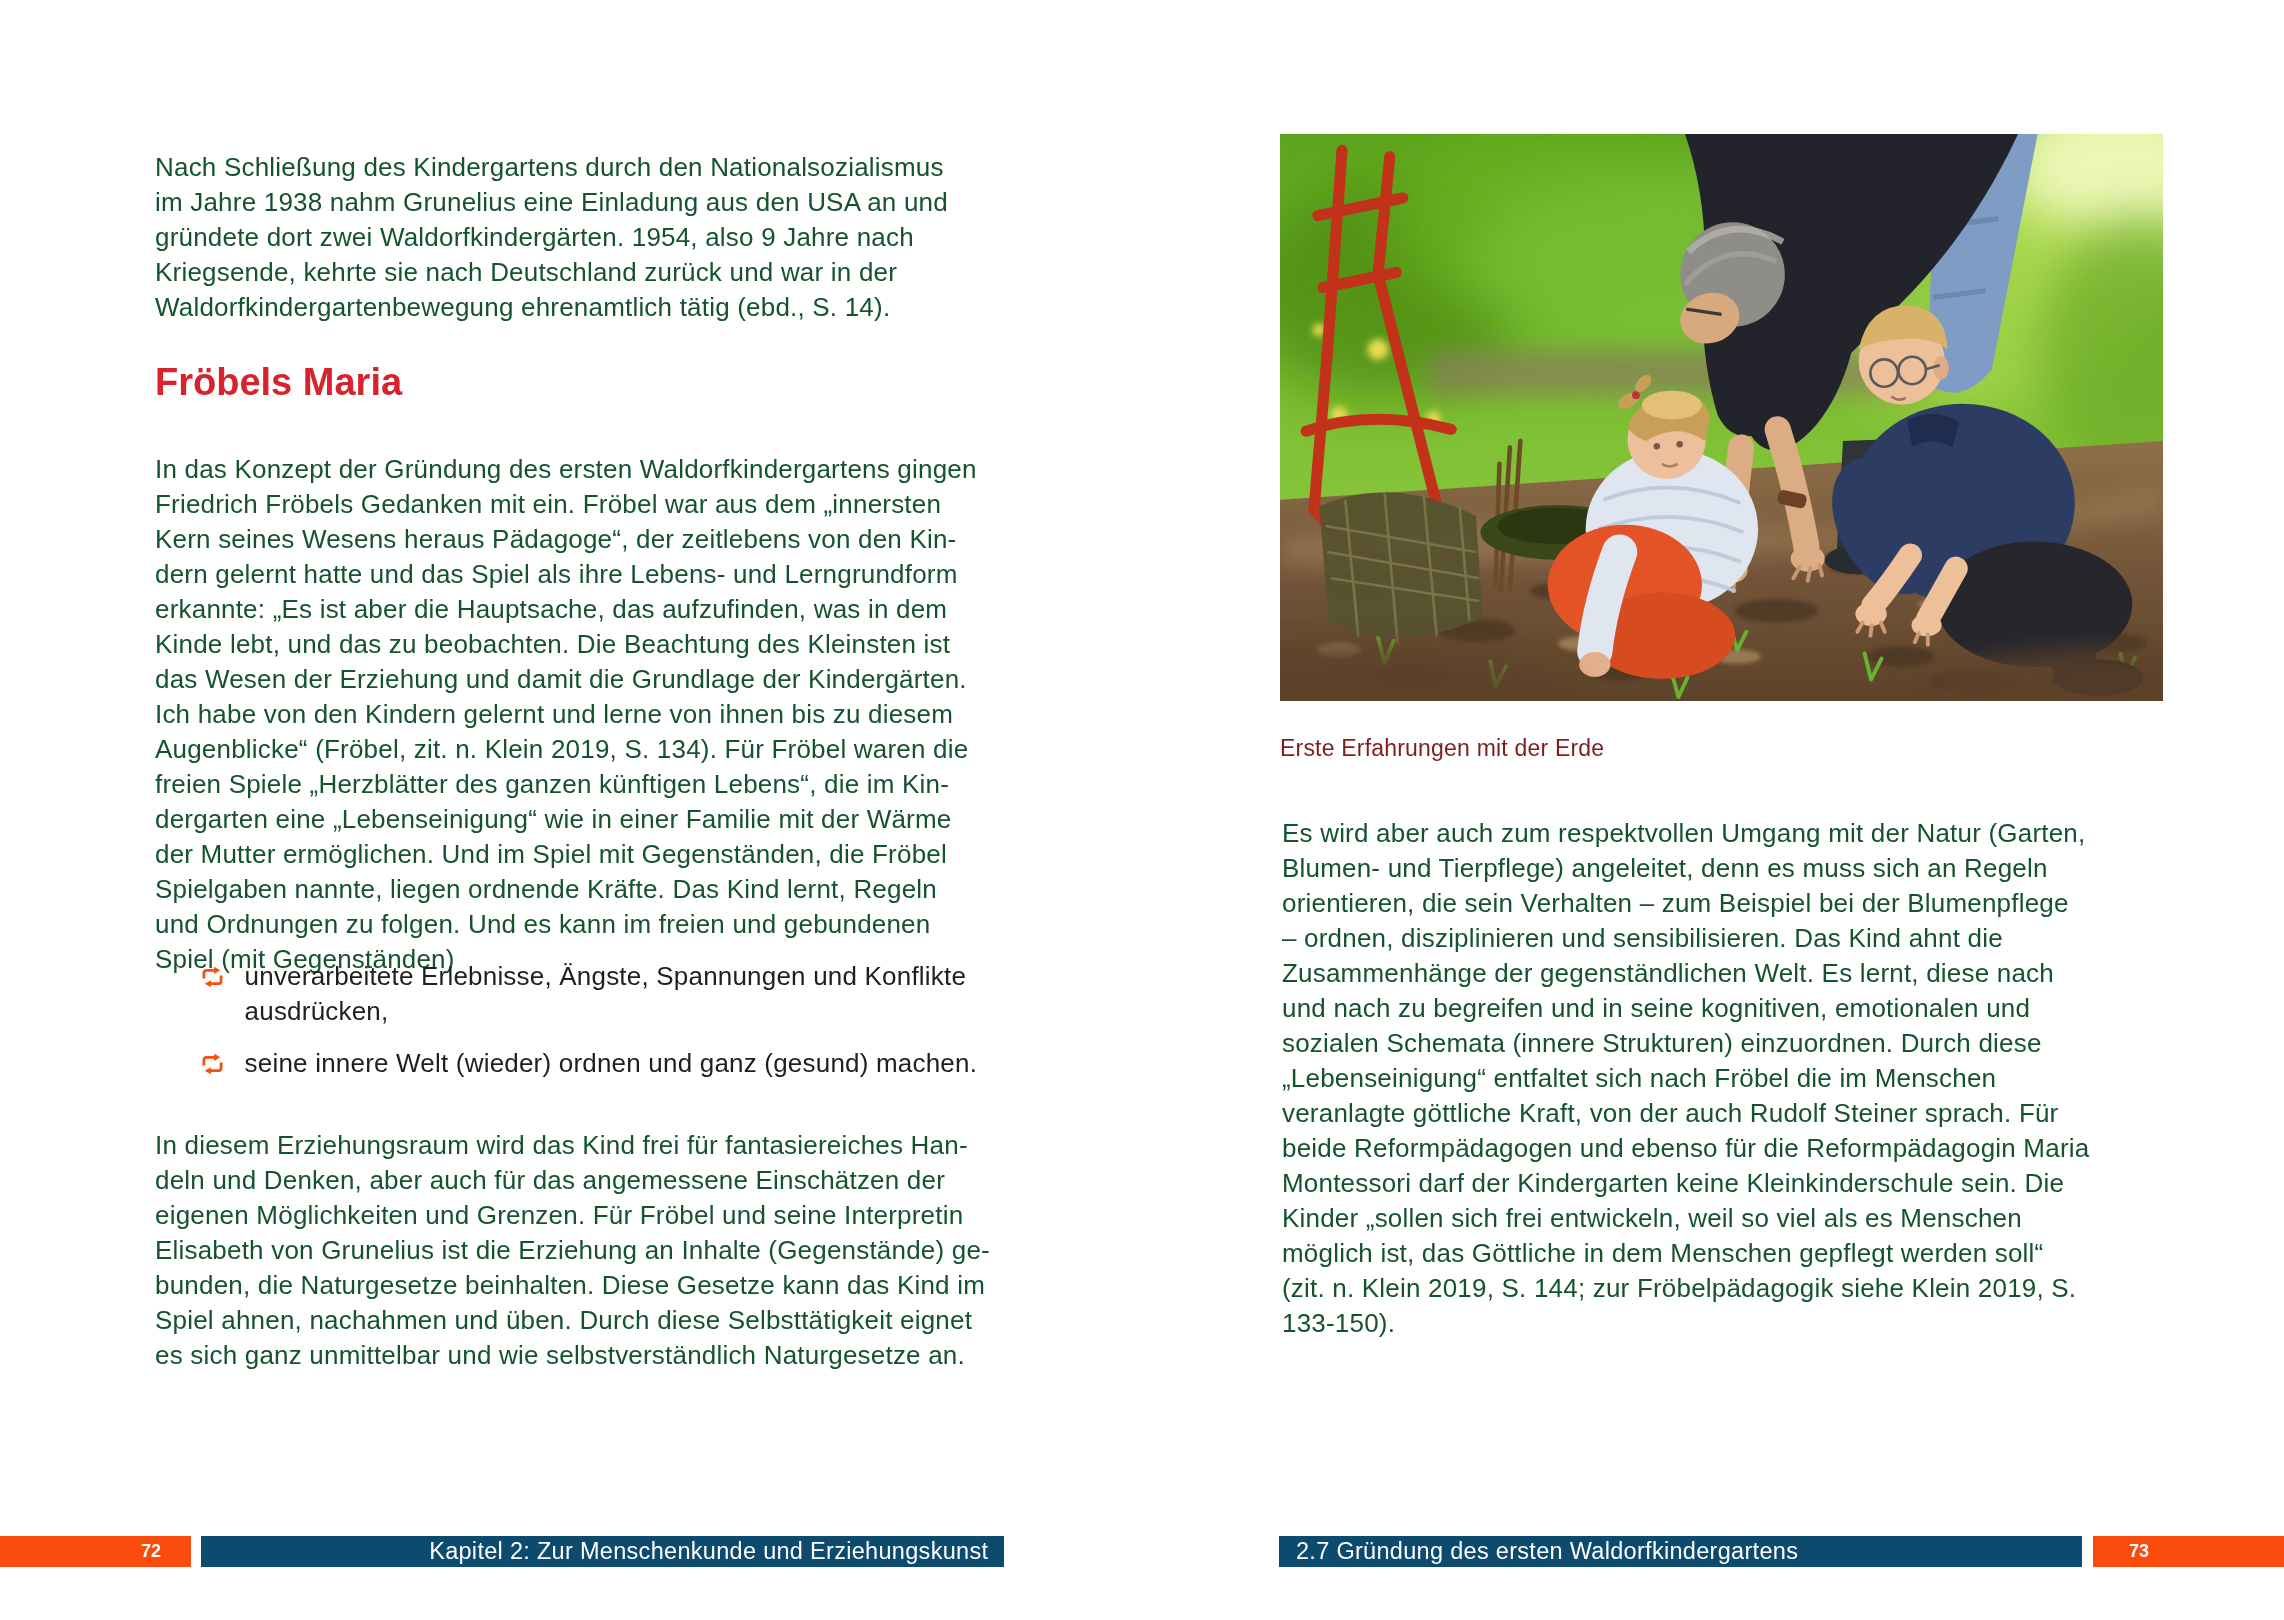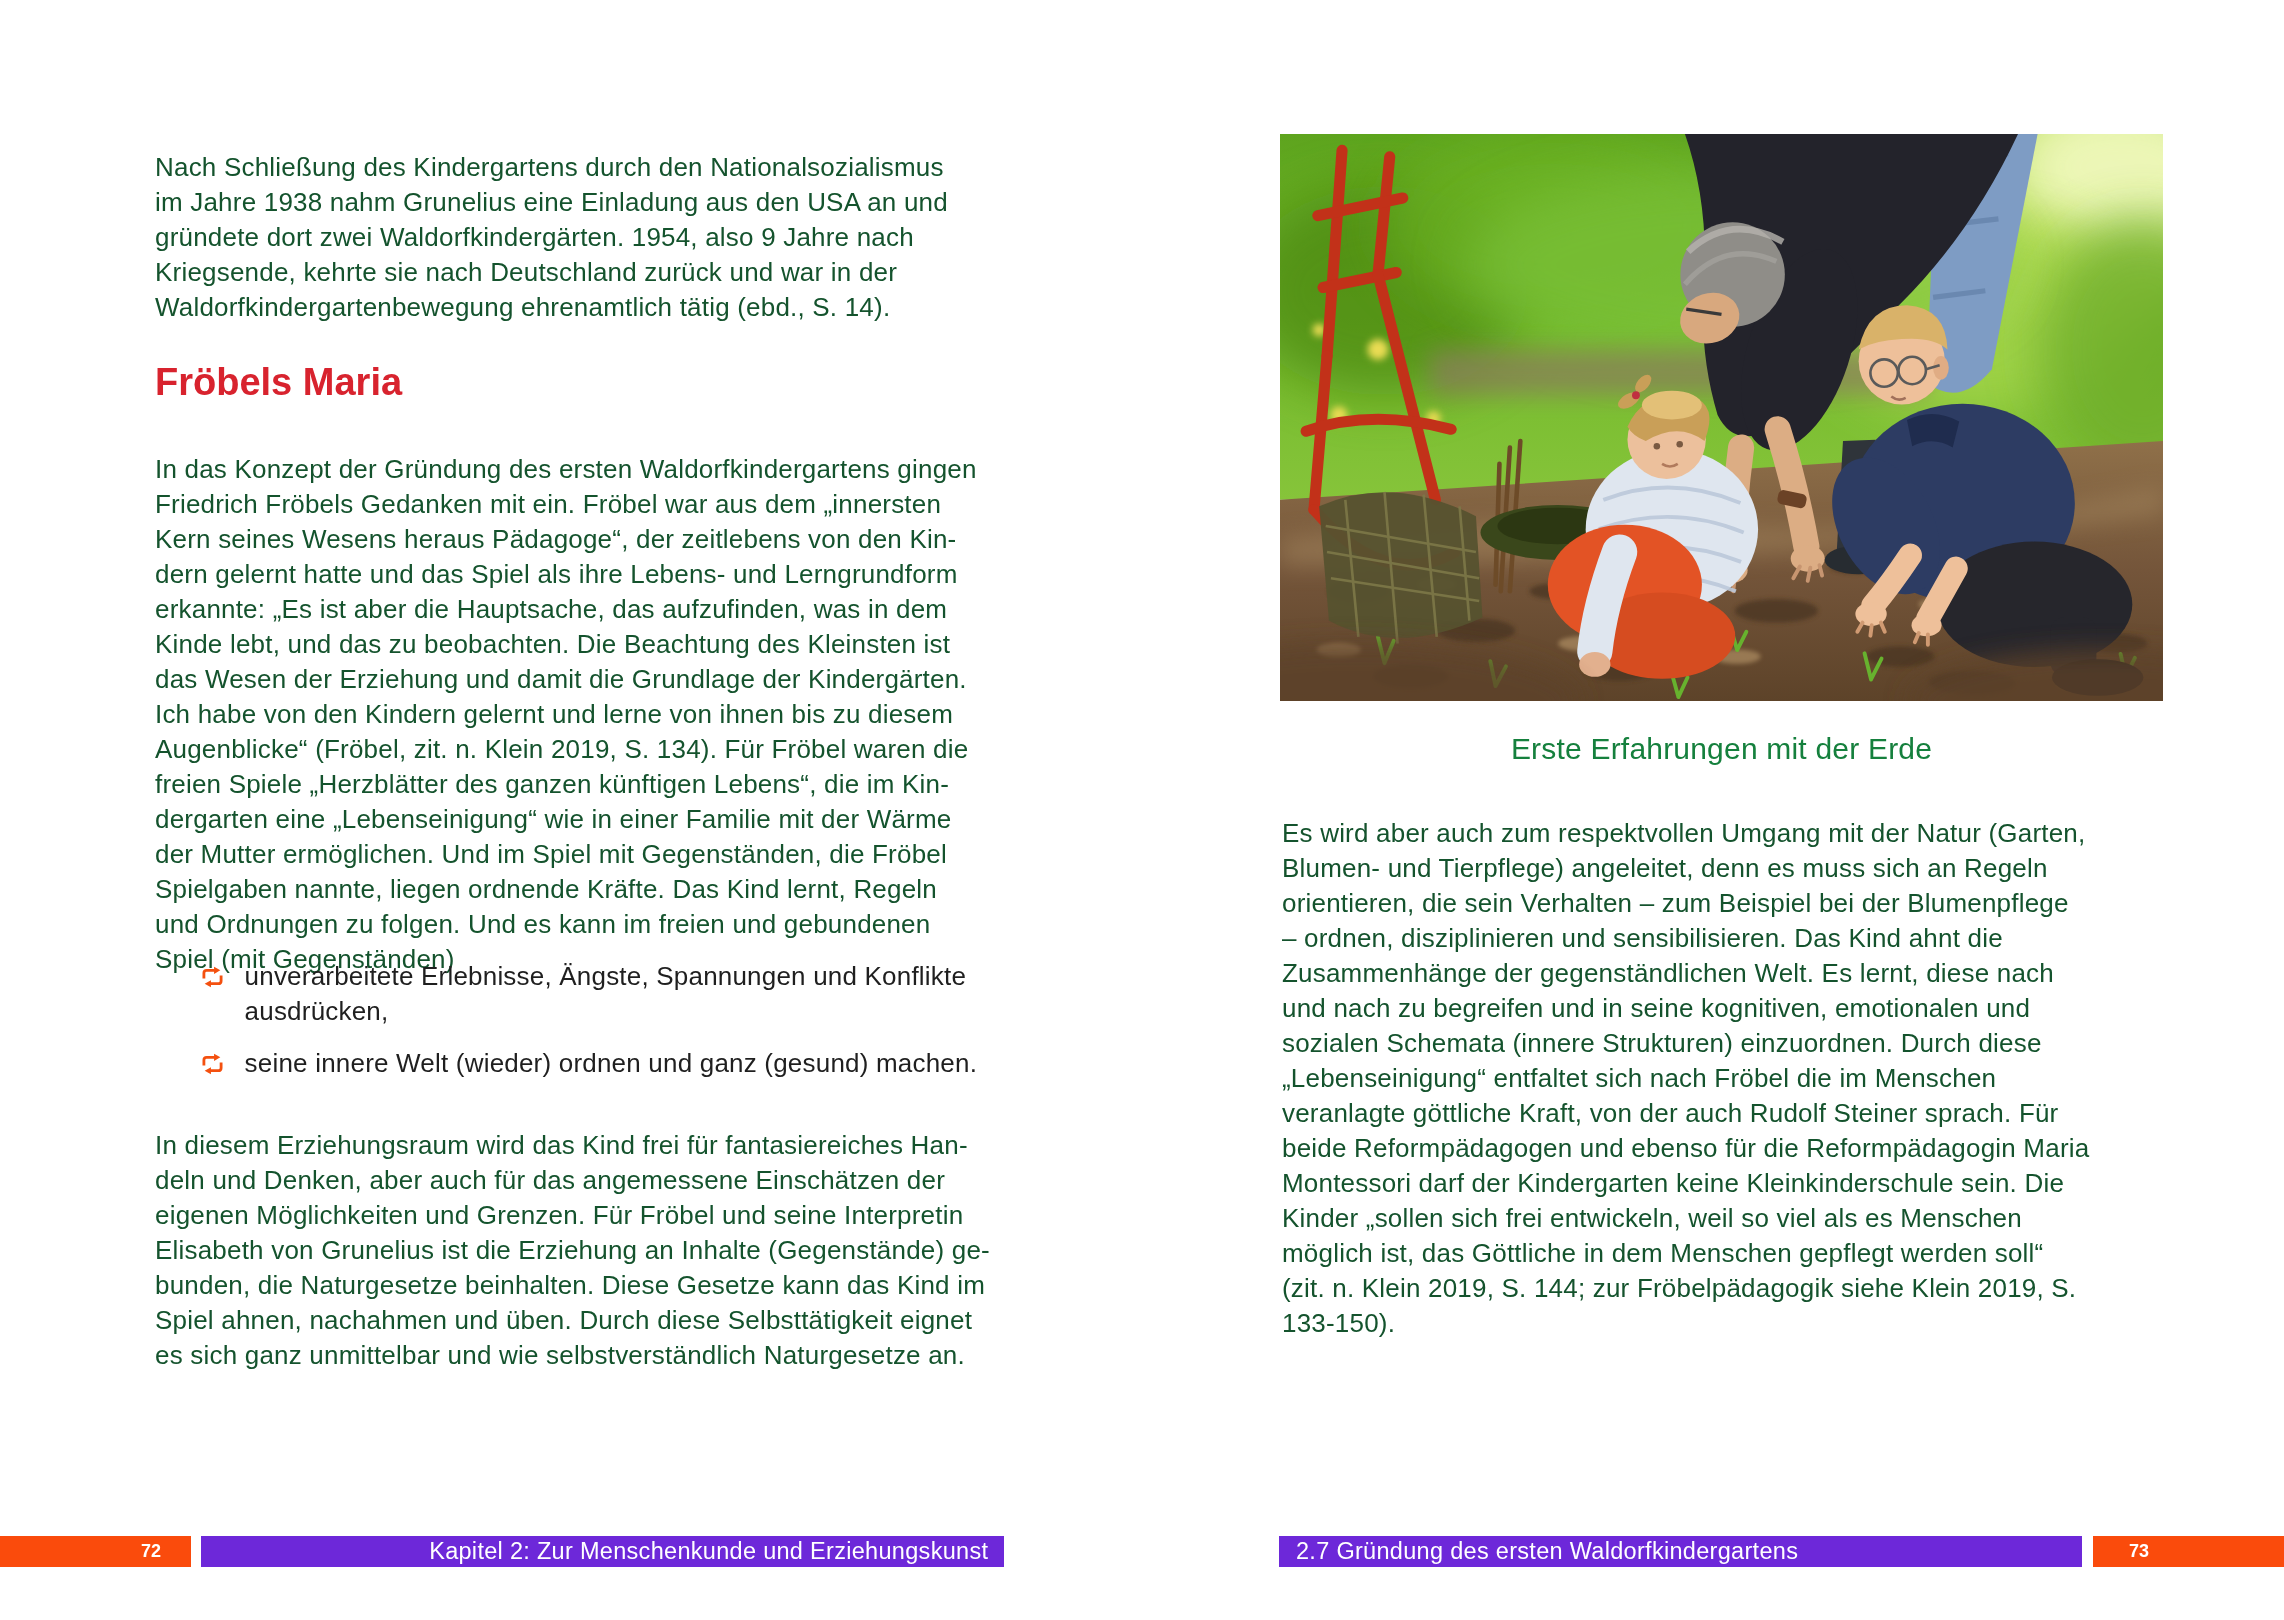--- a/index.html
+++ b/index.html
@@ -13,29 +13,29 @@
   .para-main{left:155px;top:426px;width:861px;}
   .para-closing{left:155px;top:1102px;width:869px;}
   .bullet-list{position:absolute;left:196px;top:955px;width:823px;margin:4px;padding:0;list-style:none;}
   .bullet-item{display:flex;align-items:flex-start;margin:0 0 17px 0;}
   .bullet-icon{flex:0 0 auto;width:25px;height:22px;margin-top:6.5px;color:#f4500f;}
   .bullet-icon svg{display:block;width:25px;height:22px;}
   .bullet-text{font-size:26px;line-height:35px;color:#1f1f1f;white-space:pre-line;
                letter-spacing:0.2px;margin-left:19.6px;}
   .photo{position:absolute;left:1280px;top:134px;width:883px;height:567px;margin:0;overflow:hidden;}
   .photo svg{display:block;width:883px;height:567px;}
-  .caption{position:absolute;left:1280px;top:734px;width:883px;text-align:center;
-           font-size:30px;line-height:29px;color:#15803d;letter-spacing:0.2px;}
+  .caption{position:absolute;left:1280px;top:734px;width:883px;
+           font-size:23px;line-height:29px;color:#7f1d1d;letter-spacing:0.2px;}
   .para-right{left:1282px;top:790px;width:883px;}
   .footer-block{position:absolute;top:1536px;height:31px;box-sizing:border-box;
                 color:#ffffff;line-height:31px;}
   .footer-num{background:#fa4b0c;font-weight:bold;font-size:18px;}
   .footer-num-left{left:0;width:191px;text-align:right;padding-right:30px;}
   .footer-num-right{left:2093px;width:192px;text-align:left;padding-left:36px;}
-  .footer-bar{background:#6d28d9;font-size:23.5px;letter-spacing:0.3px;}
+  .footer-bar{background:#0c4a6e;font-size:23.5px;letter-spacing:0.3px;}
   .footer-bar-left{left:201px;width:803px;text-align:right;padding-right:15.7px;}
   .footer-bar-right{left:1279px;width:803px;text-align:left;padding-left:17px;}
 </style>
 </head>
 <body>
 
 <div class="spread">
 
   <section>
     <p class="body-text para-intro">Nach Schließung des Kindergartens durch den Nationalsozialismus

